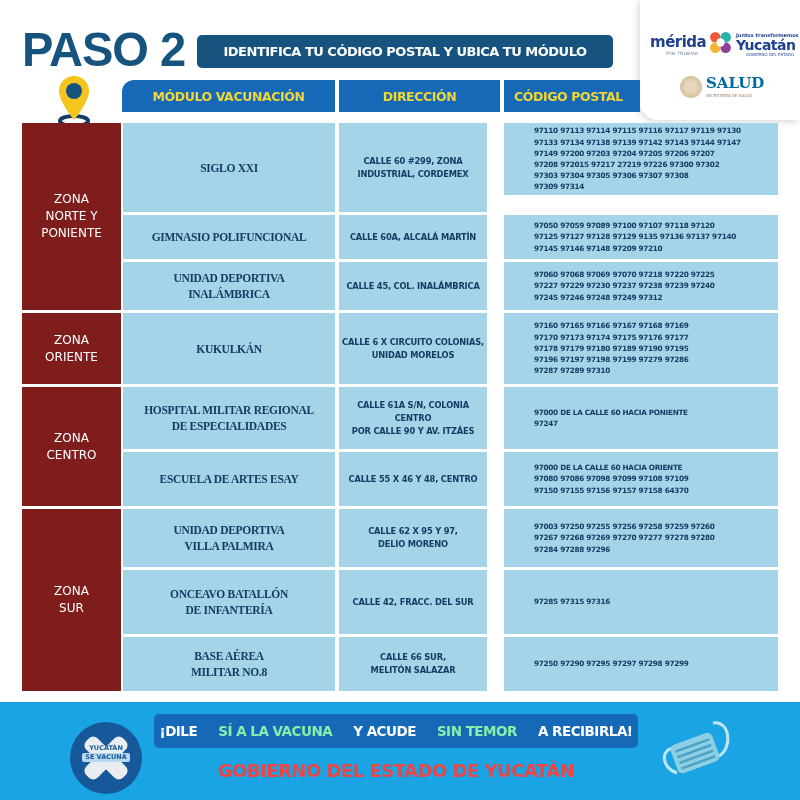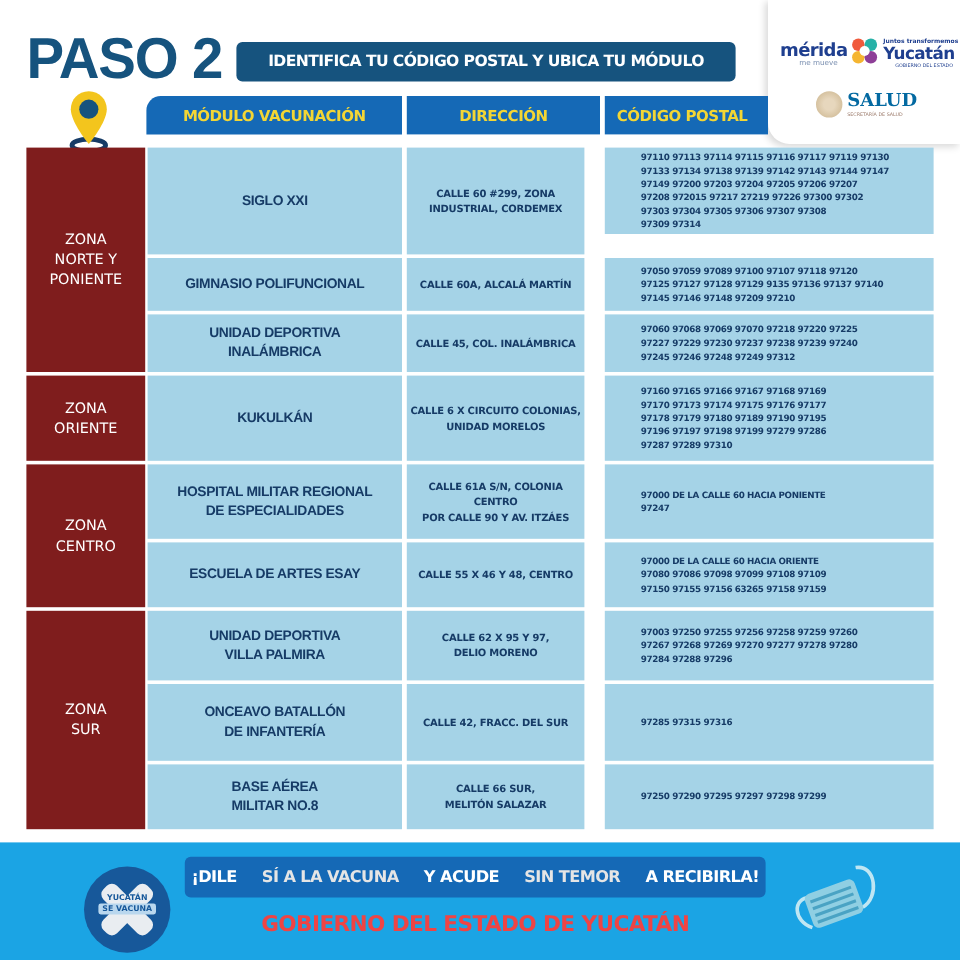--- a/index.html
+++ b/index.html
@@ -45,38 +45,38 @@
   .hdr.c1 { left: 122px; width: 213px; border-top-left-radius: 12px; }
   .hdr.c2 { left: 339px; width: 161px; }
   .hdr.c3 { left: 504px; width: 136px; justify-content: flex-start; padding-left: 10px; }
 
   .table { position: absolute; left: 22px; top: 123px; width: 756px; }
   .zone { position: absolute; left: 0; width: 99px; background: #7f1d1d; color: #fff;
     font-family: "DejaVu Sans", sans-serif; font-weight: normal; font-size: 12px; line-height: 17px;
     display: flex; align-items: center; justify-content: center; text-align: center; white-space: pre-line; }
   .cell { position: absolute; background: #a5d3e7; color: #163b66;
     display: flex; align-items: center; justify-content: center; text-align: center; white-space: pre-line; }
-  .cell.mod { left: 101px; width: 212px; font-family: Liberation Sans, sans-serif; font-weight: bold; font-size: 11.5px; line-height: 16px; letter-spacing: -0.3px; }
+  .cell.mod { left: 101px; width: 212px; font-family: Liberation Serif, serif; font-weight: bold; font-size: 11.5px; line-height: 16px; letter-spacing: -0.3px; }
   .cell.dir { left: 317px; width: 148px; font-family: "DejaVu Sans", sans-serif; font-weight: bold; font-size: 8.3px; line-height: 13px; letter-spacing: -0.2px; }
   .cell.cp  { left: 482px; width: 274px; justify-content: flex-start; text-align: left; padding-left: 30px; padding-right: 8px;
     font-family: "DejaVu Sans", sans-serif; font-weight: bold; font-size: 7.3px; line-height: 11.2px; letter-spacing: -0.3px; }
 
   .footer { position: absolute; left: 0; top: 702px; width: 800px; height: 98px; background: #1ba4e4; }
   .badge { position: absolute; left: 70px; top: 20px; width: 72px; height: 72px; border-radius: 50%; background: #17589a; }
   .badge .x1, .badge .x2 { position: absolute; left: 10px; top: 28px; width: 52px; height: 16px; background: #e9edf1; border-radius: 6px; }
   .badge .x1 { transform: rotate(45deg); }
   .badge .x2 { transform: rotate(-45deg); }
   .badge .txt { position: absolute; left: 0; top: 22px; width: 72px; text-align: center; font-size: 6.5px; font-weight: bold; color: #17589a; line-height: 9px; z-index: 2; }
   .badge .txt span { display: block; }
   .badge .txt .l2 { background: #b9d7ee; margin: 0 12px; border-radius: 2px; }
 
   .slogan { position: absolute; left: 154px; top: 714px; width: 484px; height: 34px; background: #1569b6; border-radius: 5px;
     color: #fff; font-family: "DejaVu Sans", sans-serif; font-weight: bold; font-size: 13.5px; letter-spacing: -0.5px;
     display: flex; align-items: center; justify-content: center; gap: 21px; }
-  .slogan .hl { color: #e5e5e5; }
+  .slogan .hl { color: #86efac; }
   .gov { position: absolute; left: 154px; top: 760px; width: 484px; text-align: center; color: #ef4444;
     font-family: "DejaVu Sans", sans-serif; font-weight: bold; font-size: 18px; letter-spacing: -0.5px; }
   .mask { position: absolute; left: 655px; top: 718px; width: 80px; height: 70px; }
 </style>
 </head>
 <body>
 
 <div class="paso">PASO 2</div>
 <div class="subtitle">IDENTIFICA TU CÓDIGO POSTAL Y UBICA TU MÓDULO</div>
 
@@ -159,21 +159,21 @@
 DE ESPECIALIDADES</div>
   <div class="cell dir" style="top:264px;height:62px">CALLE 61A S/N, COLONIA CENTRO
 POR CALLE 90 Y AV. ITZÁES</div>
   <div class="cell cp" style="top:264px;height:62px">97000 DE LA CALLE 60 HACIA PONIENTE
 97247</div>
 
   <div class="cell mod" style="top:329px;height:54px">ESCUELA DE ARTES ESAY</div>
   <div class="cell dir" style="top:329px;height:54px">CALLE 55 X 46 Y 48, CENTRO</div>
   <div class="cell cp" style="top:329px;height:54px">97000 DE LA CALLE 60 HACIA ORIENTE
 97080 97086 97098 97099 97108 97109
-97150 97155 97156 63265 97158 97159</div>
+97150 97155 97156 97157 97158 64370</div>
 
   <div class="zone" style="top:386px;height:182px">ZONA
 SUR</div>
   <div class="cell mod" style="top:386px;height:58px">UNIDAD DEPORTIVA
 VILLA PALMIRA</div>
   <div class="cell dir" style="top:386px;height:58px">CALLE 62 X 95 Y 97,
 DELIO MORENO</div>
   <div class="cell cp" style="top:386px;height:58px">97003 97250 97255 97256 97258 97259 97260
 97267 97268 97269 97270 97277 97278 97280
 97284 97288 97296</div>

